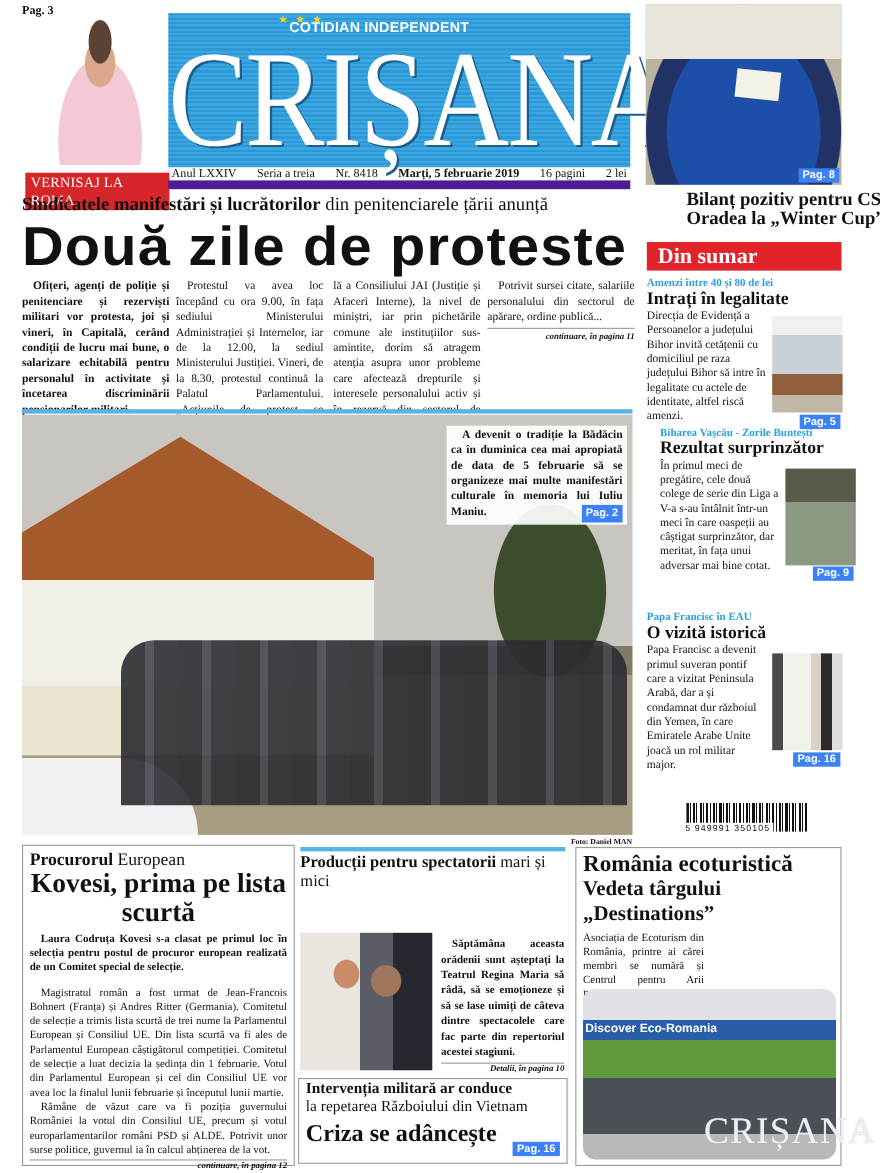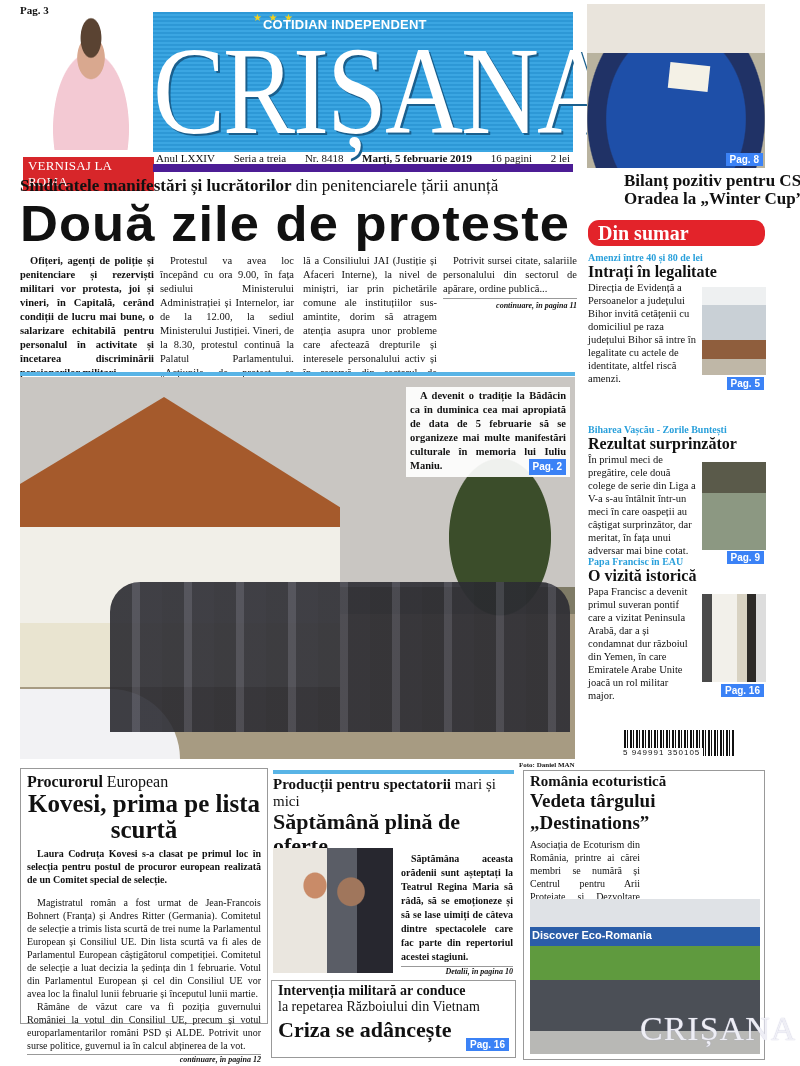--- a/index.html
+++ b/index.html
@@ -67,39 +67,39 @@
   #main-photo .crowd { position: absolute; left: 90px; top: 205px; width: 460px; height: 150px;
     background: repeating-linear-gradient(90deg, #2a2a30 0 22px, #45454e 22px 30px, #2c2c33 30px 52px); opacity: .9; border-radius: 30px 30px 0 0; }
   #main-photo .snow { position: absolute; left: 0; bottom: 0; width: 160px; height: 70px; background: #f2f2f4; border-radius: 0 80px 0 0; }
   #photo-caption { left: 406px; top: 387px; width: 164px; background: rgba(255,255,255,.92); font-weight: bold;
     font-size: 10.5px; line-height: 14px; text-align: justify; padding: 2px 4px; }
   #photo-caption p { text-indent: 10px; }
   #photo-credit { left: 519px; top: 761px; font-size: 7px; font-weight: bold; }
 
   
   #sumar-head { left: 588px; top: 220px; width: 177px; height: 26px; background: #e3232a; color: #fff;
-    font-weight: bold; font-size: 20px; padding-left: 10px; line-height: 26px; border-radius: 11px; }
+    font-weight: bold; font-size: 20px; padding-left: 10px; line-height: 26px; }
   .sumar-item { position: absolute; left: 588px; width: 178px; }
   .sumar-item .kicker { color: #2aa0db; font-weight: bold; font-size: 10px; }
   .sumar-item .title { font-weight: bold; font-size: 16px; line-height: 18px; }
   .sumar-item .text { font-size: 10.5px; line-height: 13px; width: 108px; }
   .sumar-item .thumb { position: absolute; right: 0; width: 64px; height: 88px; }
   #sumar-1 { top: 252px; }
   #sumar-1 .thumb { top: 35px; background: linear-gradient(#eef0f1 0 20%, #c9d0d6 20% 60%, #8f5e3d 60% 82%, #bfb7a7 82%); }
-  #sumar-2 { top: 424px; }
+  #sumar-2 { top: 388px; margin-left: 12px; }
   #sumar-2 .thumb { top: 38px; height: 88px; background: linear-gradient(#5a5a4a 0 35%, #8c9882 35%); }
   #sumar-3 { top: 556px; }
   #sumar-3 .thumb { top: 38px; height: 88px; background: linear-gradient(90deg, #4a4a4a 0 15%, #f2f0ea 15% 55%, #d8d2c2 55% 70%, #2d2b28 70% 85%, #ddd 85%); }
   #barcode { left: 624px; top: 730px; width: 110px; height: 26px;
     background: repeating-linear-gradient(90deg, #111 0 2px, #fff 2px 3px, #111 3px 4px, #fff 4px 6px); }
   #barcode-num { left: 620px; top: 748px; font-family: "Liberation Sans", sans-serif; font-size: 8px; background: #fff; padding: 0 3px; letter-spacing: 1px; }
 
   
   .box { position: absolute; border: 1px solid #999; background: #fff; }
-  #box-kovesi { left: 20px; top: 768px; width: 248px; height: 256px; padding: 4px 6px; }
+  #box-kovesi { left: 20px; top: 768px; width: 248px; height: 292px; padding: 4px 6px; }
   #box-kovesi .kicker { font-size: 16px; }
   #box-kovesi .kicker b { font-weight: bold; }
   #box-kovesi .title { font-weight: bold; font-size: 25px; line-height: 26px; text-align: center; }
   #box-kovesi .lead { font-weight: bold; font-size: 10px; line-height: 13px; text-align: justify; text-indent: 10px; margin-top: 4px; }
   #box-kovesi .body { font-size: 10px; line-height: 13px; text-align: justify; margin-top: 10px; }
   #box-kovesi .body p { text-indent: 10px; }
 
   #box-teatru { left: 271px; top: 768px; width: 245px; height: 210px; padding: 2px 2px; border: none; }
   #box-teatru .bar { height: 4px; background: #58b4e6; margin-bottom: 2px; }
   #box-teatru .kicker { font-size: 15px; }
@@ -111,26 +111,26 @@
                 linear-gradient(90deg, #eae6df 0 45%, #5a5d66 45% 70%, #27272f 70%); }
   #box-teatru .text { position: absolute; left: 130px; top: 84px; width: 112px; font-weight: bold; font-size: 10px; line-height: 14px; text-align: justify; text-indent: 10px; }
   #box-teatru .cont { position: absolute; left: 130px; top: 196px; width: 112px; }
 
   #box-criza { left: 271px; top: 980px; width: 245px; height: 78px; padding: 2px 6px; }
   #box-criza .k1 { font-weight: bold; font-size: 14px; }
   #box-criza .k2 { font-size: 14px; }
   #box-criza .title { font-weight: bold; font-size: 22px; margin-top: 2px; }
 
   #box-eco { left: 523px; top: 770px; width: 242px; height: 290px; padding: 2px 6px; }
-  #box-eco .kicker { font-weight: bold; font-size: 15px; }
+  #box-eco .kicker { font-weight: bold; font-size: 21px; }
   #box-eco .title { font-weight: bold; font-size: 19px; line-height: 22px; }
   #box-eco .cols { display: flex; gap: 8px; font-size: 10px; line-height: 13px; text-align: justify; margin-top: 4px; }
   #box-eco .cols div { width: 110px; }
   #box-eco .photo { position: absolute; left: 6px; top: 128px; width: 230px; height: 155px;
-    background: linear-gradient(#dfe2e6 0 18%, #2a5da8 18% 30%, #5f9a3e 30% 52%, #4b4f56 52% 85%, #b8b8b5 85%); }
+    background: linear-gradient(#dfe2e6 0 18%, #2a5da8 18% 30%, #5f9a3e 30% 52%, #4b4f56 52% 85%, #b8b8b5 85%); border-radius: 11px; }
   #box-eco .photo .banner { position: absolute; left: 2px; top: 30px; color: #fff; font-family: "Liberation Sans", sans-serif; font-weight: bold; font-size: 11px; }
   #watermark { left: 640px; top: 1010px; color: rgba(255,255,255,.8); font-size: 34px; letter-spacing: 1px; text-shadow: 0 0 1px #aac; }
 </style>
 </head>
 <body>
 
 <div id="promo-left" class="abs">
   <span class="pag">Pag. 3</span>
   <div class="photo"></div>
   <span class="label">VERNISAJ LA ROMA</span>
@@ -220,21 +220,20 @@
   <div class="body">
     <p>Magistratul român a fost urmat de Jean-Francois Bohnert (Franța) și Andres Ritter (Germania). Comitetul de selecție a trimis lista scurtă de trei nume la Parlamentul European și Consiliul UE. Din lista scurtă va fi ales de Parlamentul European câștigătorul competiției. Comitetul de selecție a luat decizia la ședința din 1 februarie. Votul din Parlamentul European și cel din Consiliul UE vor avea loc la finalul lunii februarie și începutul lunii martie.</p>
     <p>Rămâne de văzut care va fi poziția guvernului României la votul din Consiliul UE, precum și votul europarlamentarilor români PSD și ALDE. Potrivit unor surse politice, guvernul ia în calcul abținerea de la vot.</p>
   </div>
   <div class="cont">continuare, în pagina 12</div>
 </div>
 
 <div id="box-teatru" class="box">
   <div class="bar"></div>
   <div class="kicker"><b>Producții pentru spectatorii</b><span> mari și mici</span></div>
-  <div class="title">Săptămână plină de oferte</div>
   <div class="thumb"></div>
   <div class="text">Săptămâna aceasta orădenii sunt așteptați la Teatrul Regina Maria să râdă, să se emoționeze și să se lase uimiți de câteva dintre spectacolele care fac parte din repertoriul acestei stagiuni.</div>
   <div class="cont">Detalii, în pagina 10</div>
 </div>
 
 <div id="box-criza" class="box">
   <div class="k1">Intervenția militară ar conduce</div>
   <div class="k2">la repetarea Războiului din Vietnam</div>
   <div class="title">Criza se adâncește</div>
   <span class="pagtag" style="right:6px;bottom:6px;">Pag. 16</span>

